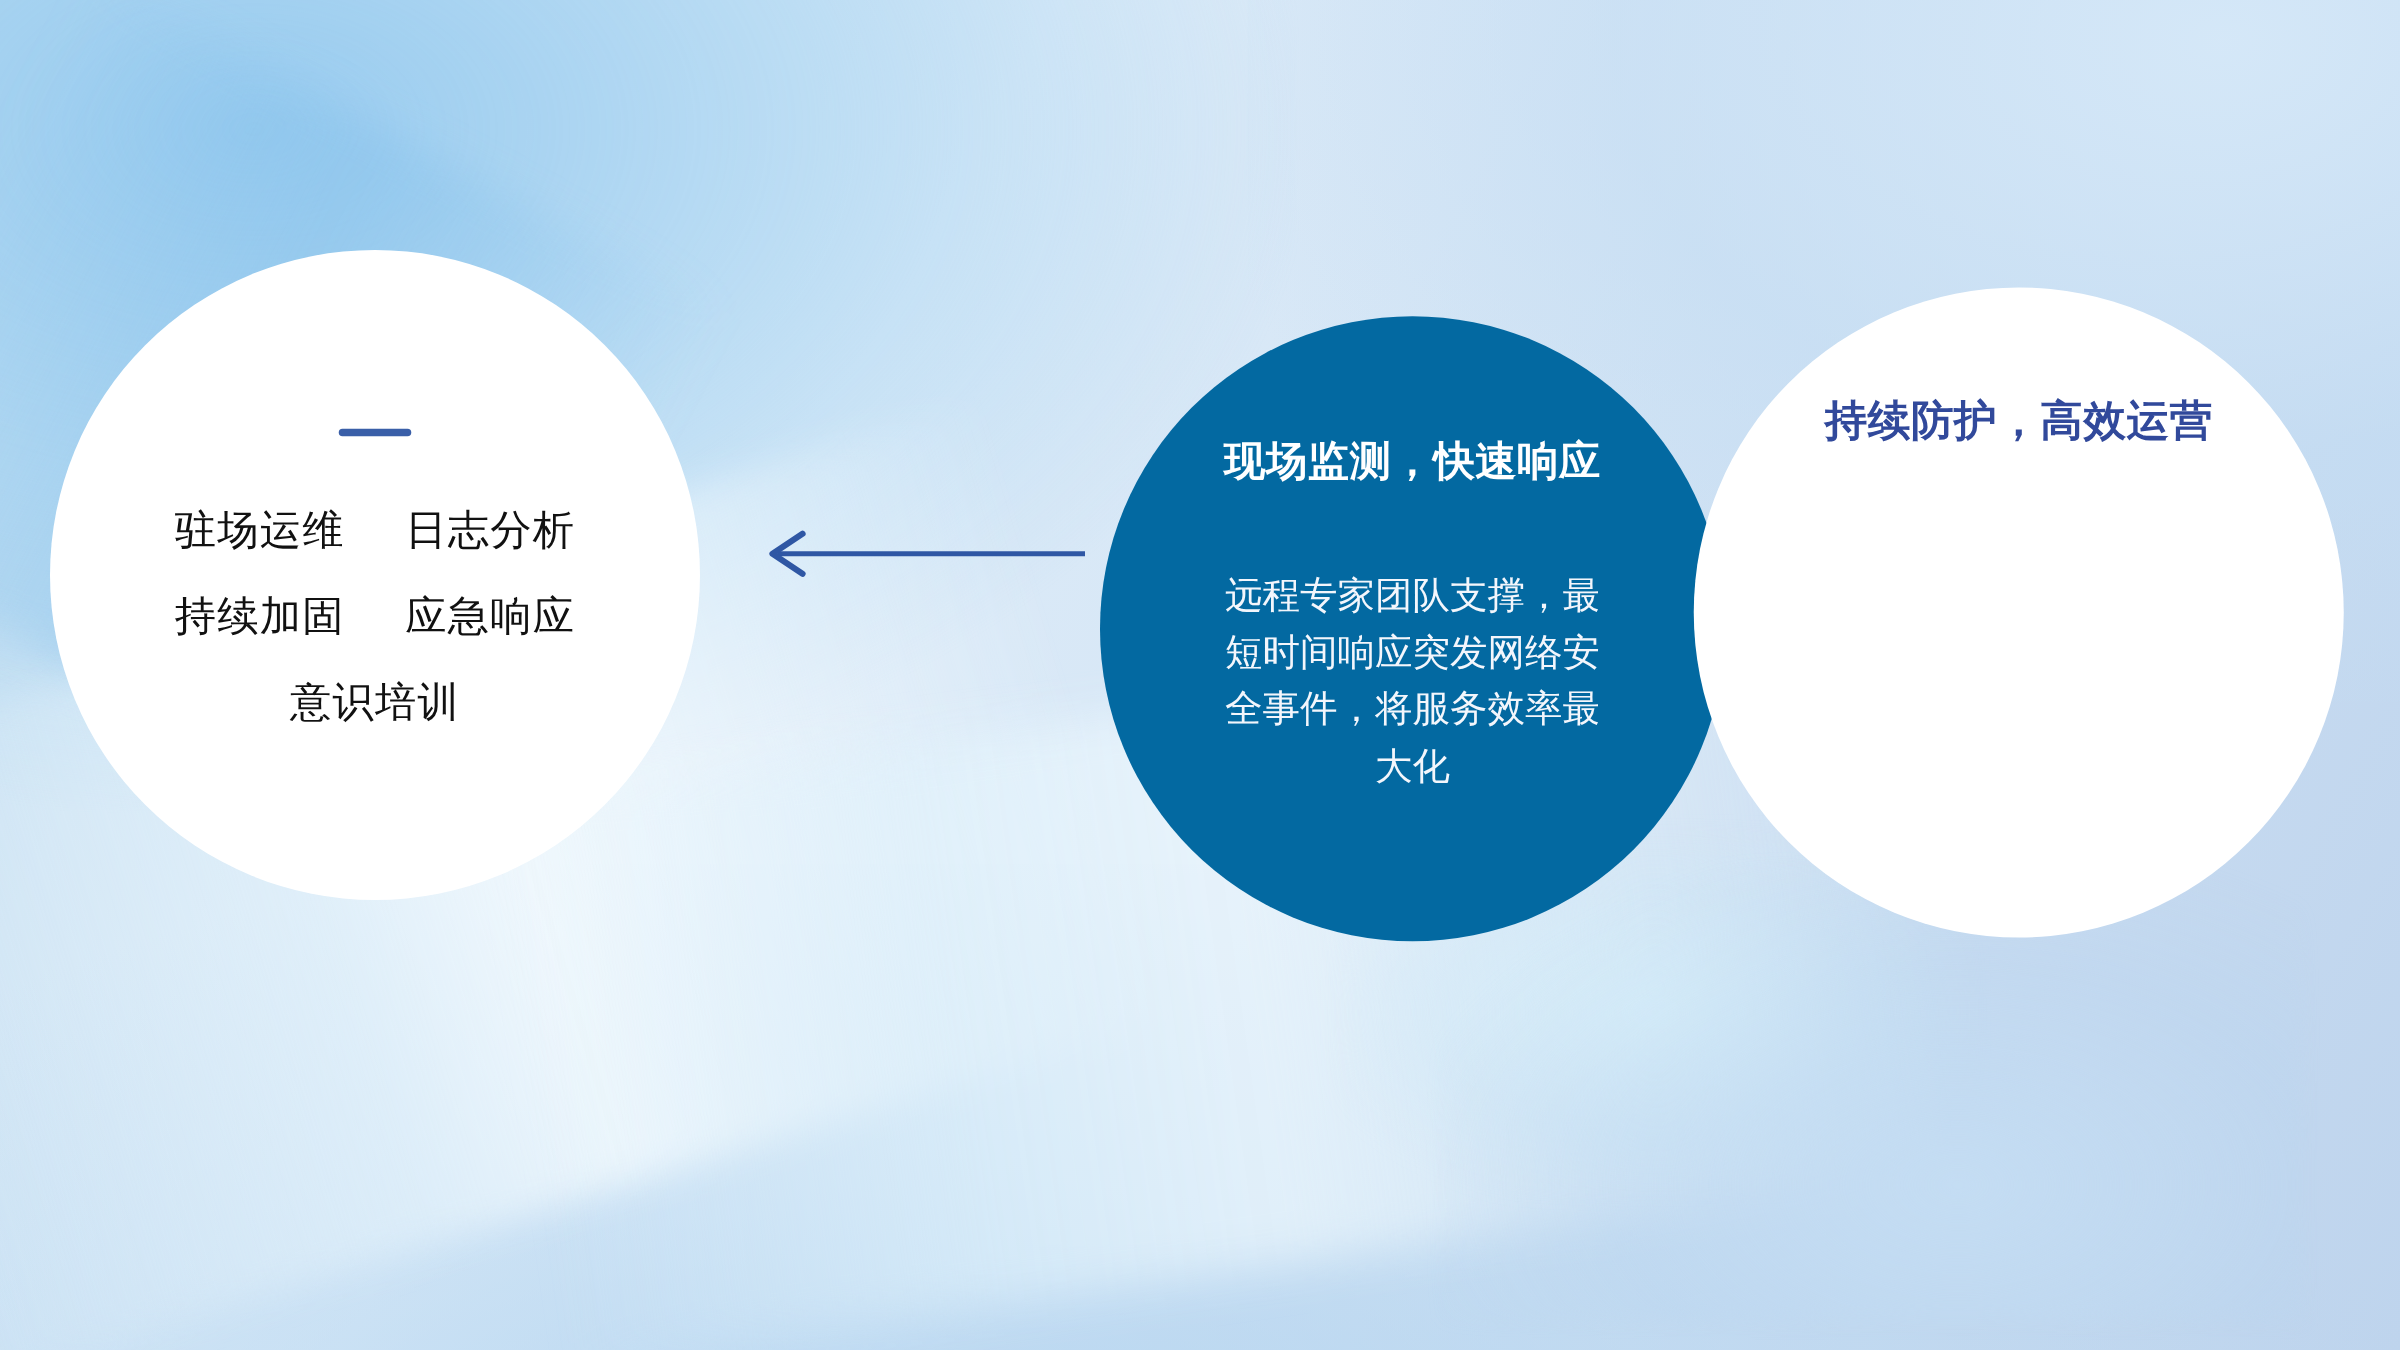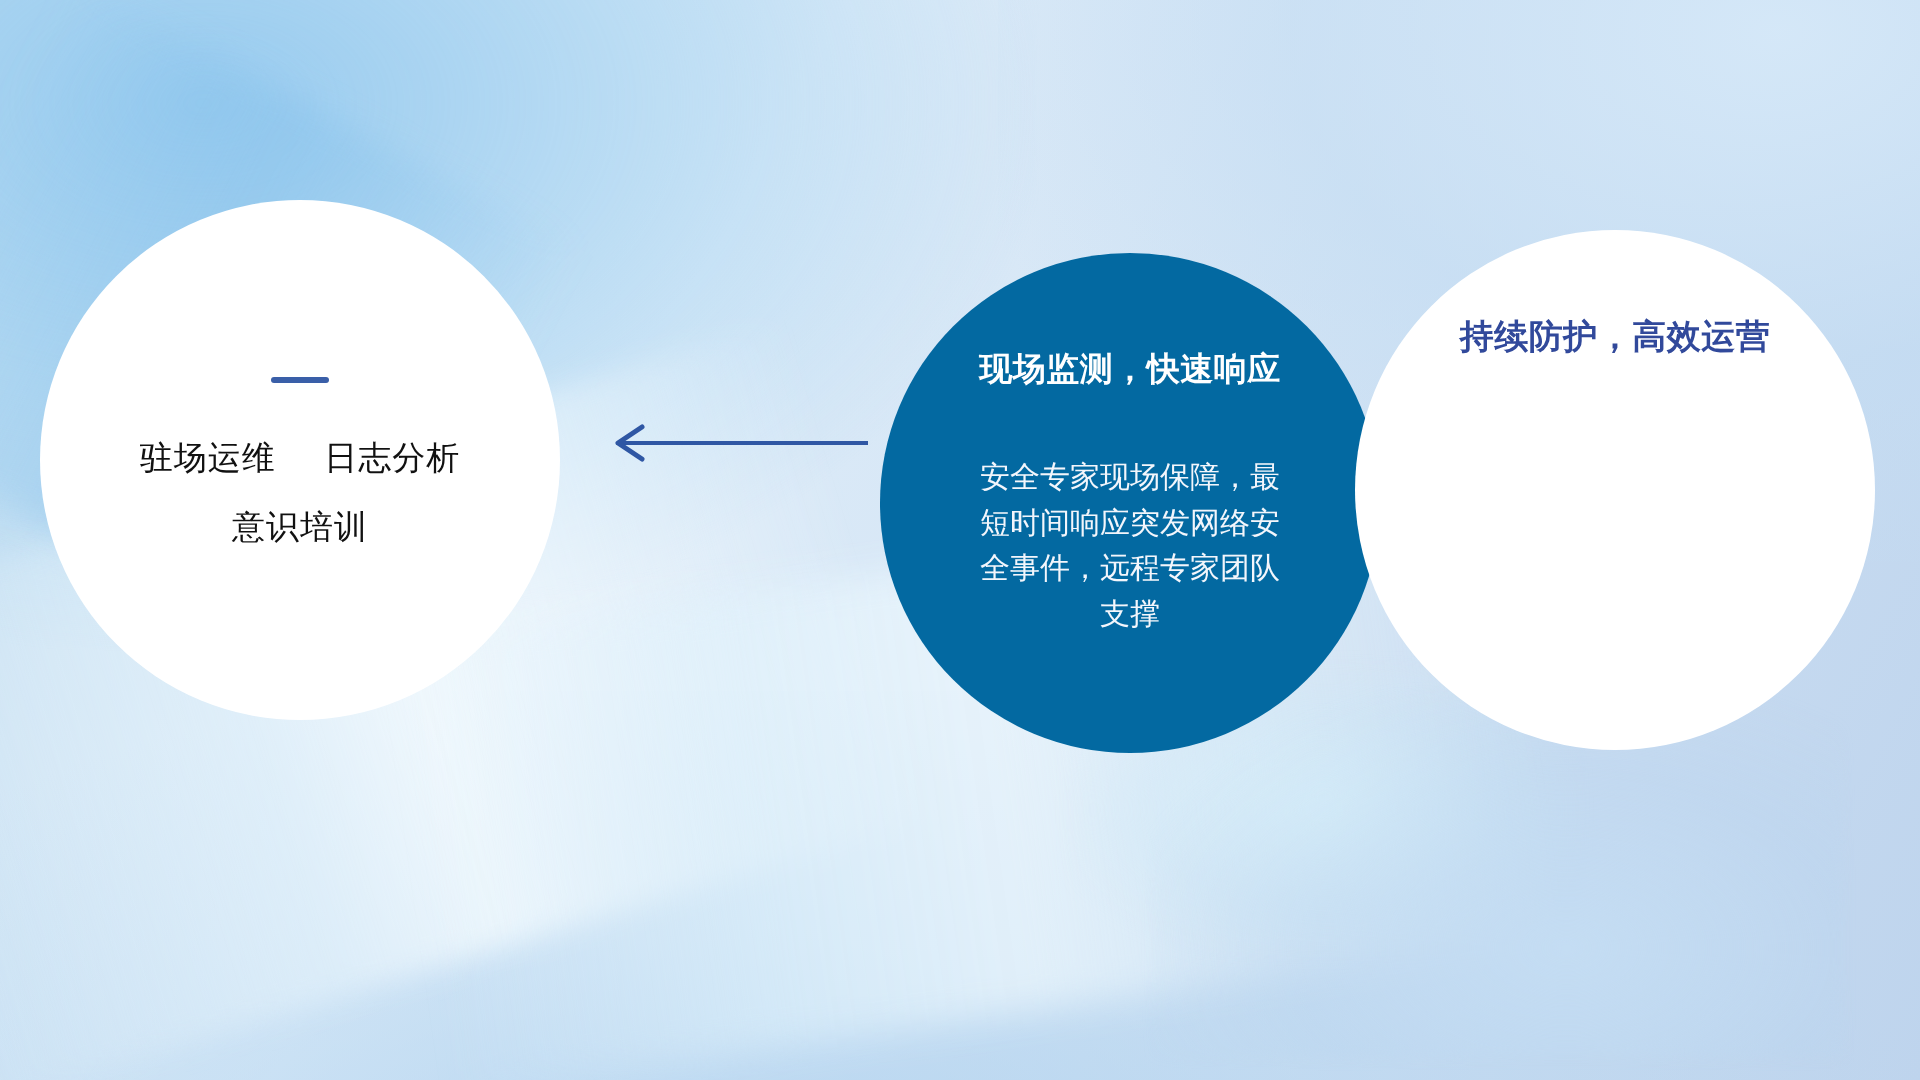--- a/index.html
+++ b/index.html
@@ -265,33 +265,38 @@
 
   <div class="circle" id="circle-left">
     <div class="left-dash"></div>
 
     <div class="left-line">
       <span>驻场运维</span>
       <span class="left-gap"></span>
       <span>日志分析</span>
     </div>
 
+    <div class="left-line">
+      <span>持续加固</span>
+      <span class="left-gap"></span>
+      <span>应急响应</span>
+    </div>
 
     <div class="left-line">
       <span>意识培训</span>
     </div>
   </div>
 
   <svg id="flow-arrow" viewBox="0 0 270 50">
     <line x1="268" y1="25" x2="22" y2="25" stroke="#2f57a4" stroke-width="4"></line>
     <polyline points="42,9 18,25 42,41" fill="none" stroke="#2f57a4" stroke-width="5" stroke-linecap="round" stroke-linejoin="round"></polyline>
   </svg>
 
   <div class="circle" id="circle-mid">
     <div class="card-title">现场监测，快速响应</div>
-    <div class="card-body">安全专家现场保障，最短时间响应突发网络安全事件，远程专家团队支撑</div>
+    <div class="card-body">远程专家团队支撑，最短时间响应突发网络安全事件，将服务效率最大化</div>
   </div>
 
   <div class="circle" id="circle-right">
     <div class="card-title">持续防护，高效运营</div>
   </div>
 
 </div>
 
 </body></html>

